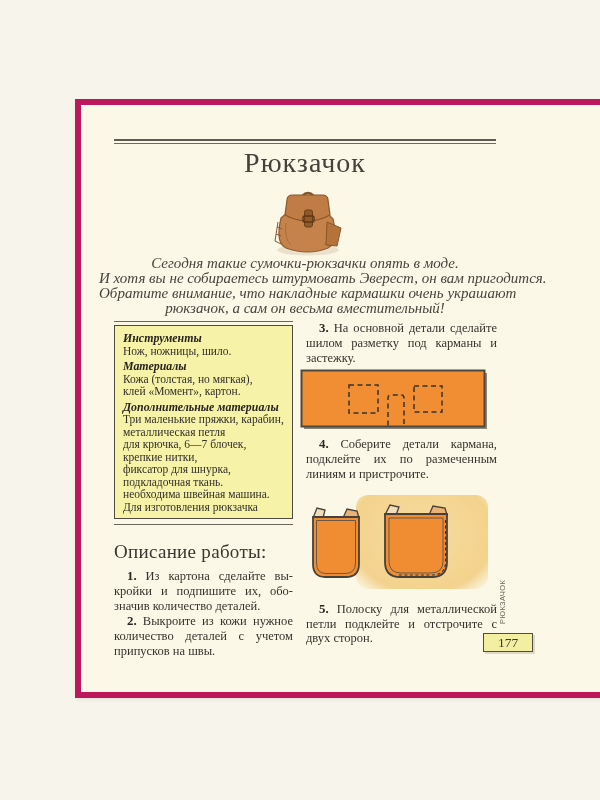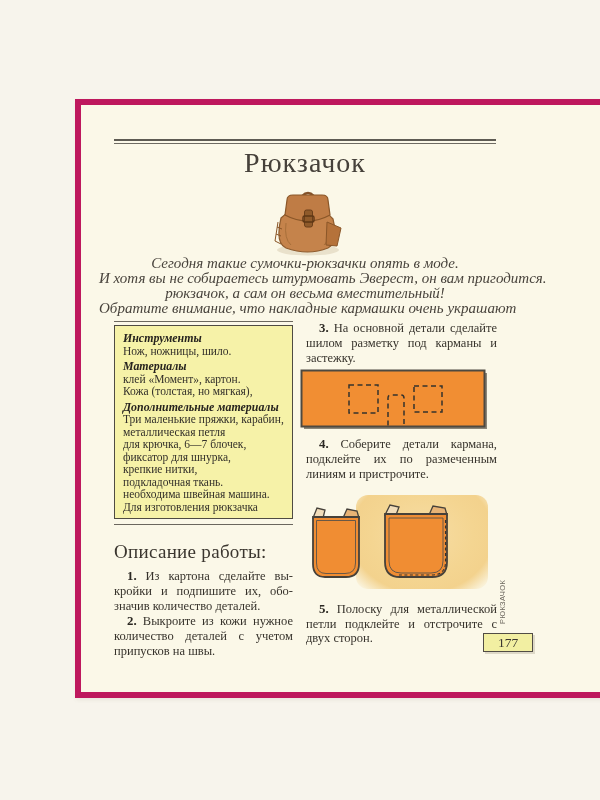--- a/index.html
+++ b/index.html
@@ -111,41 +111,41 @@
       <path d="M38 7 Q44 1 50 7" fill="none" stroke="#83522a" stroke-width="2.2"></path>
       <path d="M23 11 Q23 6 29 6 L58 6 Q64 6 64 11 L66 26 Q55 32 44 32 Q32 32 21 26 Z" fill="#bf7c45" stroke="#8a5628" stroke-width="1.2"></path>
       <rect x="40.5" y="21" width="8" height="17" rx="2" fill="#8f5a2a" stroke="#6b3f1a" stroke-width="1"></rect>
       <rect x="39" y="27" width="11" height="6" rx="1.5" fill="none" stroke="#5e3715" stroke-width="1.4"></rect>
     </svg>
   </div>
 
   <div class="intro">
     <div>Сегодня такие сумочки-рюкзачки опять в моде.</div>
     <div>И хотя вы не собираетесь штурмовать Эверест, он вам пригодится.</div>
+    <div>Обратите внимание, что накладные кармашки очень украшают</div>
     <div>рюкзачок, а сам он весьма вместительный!</div>
-    <div>Обратите внимание, что накладные кармашки очень украшают</div>
   </div>
 
   <div class="col-left">
     <div class="box-rule"></div>
 
     <div class="materials-box">
       <div class="sec-heading">Инструменты</div>
       <div class="line">Нож, ножницы, шило.</div>
 
       <div class="sec-heading">Материалы</div>
+      <div class="line">Кожа (толстая, но мягкая),</div>
       <div class="line">клей «Момент», картон.</div>
-      <div class="line">Кожа (толстая, но мягкая),</div>
 
       <div class="sec-heading">Дополнительные материалы</div>
       <div class="line">Три маленькие пряжки, карабин,</div>
       <div class="line">металлическая петля</div>
       <div class="line">для крючка, 6—7 блочек,</div>
+      <div class="line">крепкие нитки,</div>
       <div class="line">фиксатор для шнурка,</div>
-      <div class="line">крепкие нитки,</div>
       <div class="line">подкладочная ткань.</div>
       <div class="line">необходима швейная машина.</div>
       <div class="line">Для изготовления рюкзачка</div>
     </div>
 
     <div class="box-rule bottom"></div>
 
     <h2 class="work-heading">Описание работы:</h2>
 
     <p class="step"><b>1.</b> <span>Из картона сделайте вы­кройки и подпишите их, обо­значив количество деталей.</span></p>

